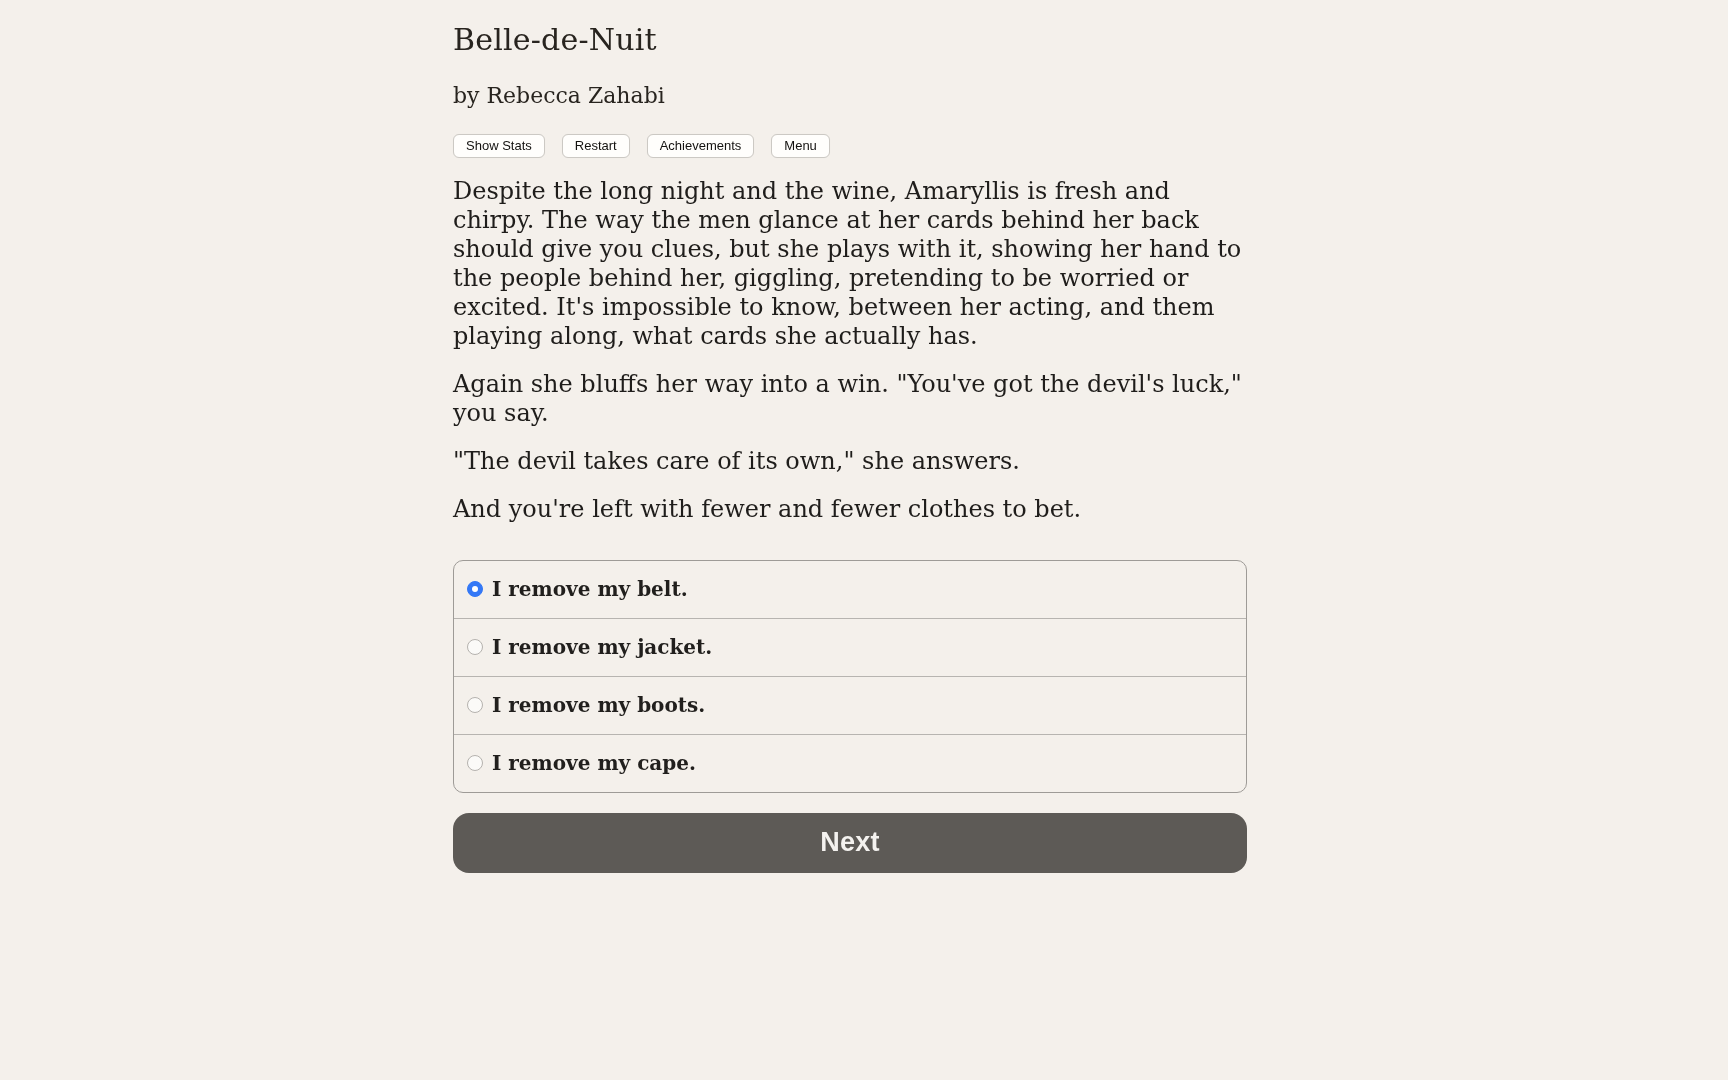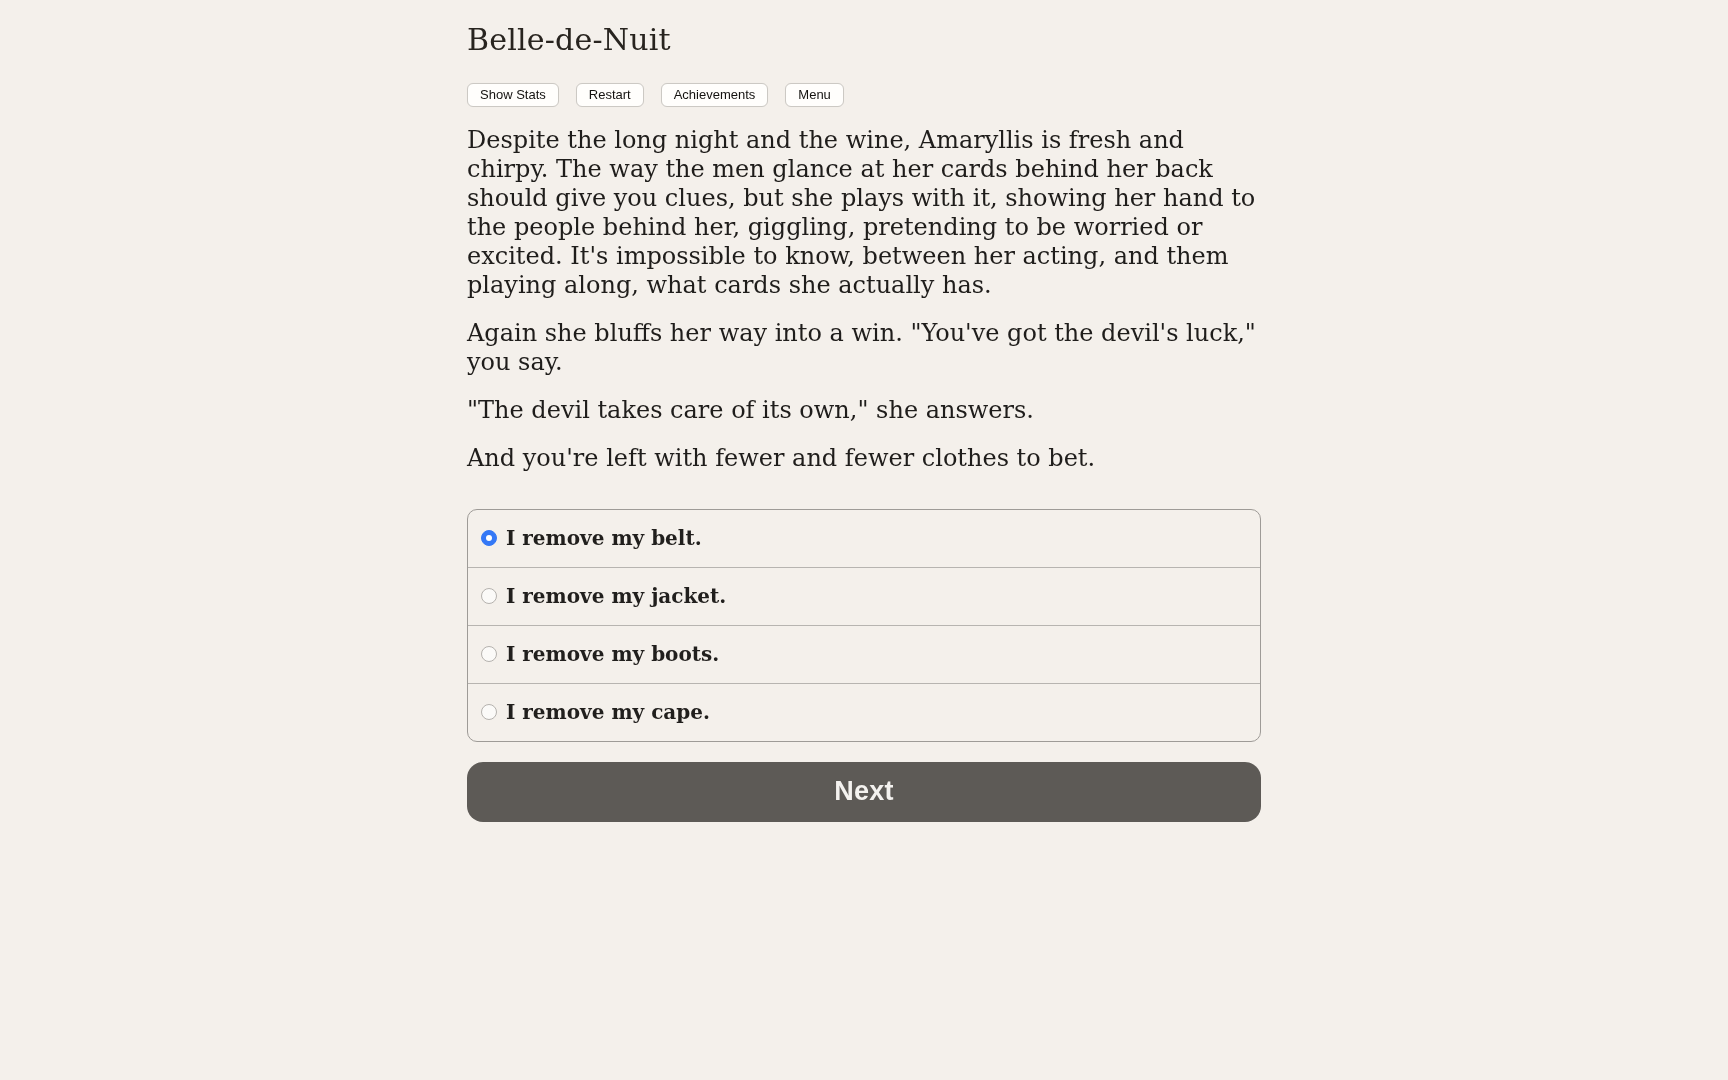--- a/index.html
+++ b/index.html
@@ -8,21 +8,21 @@
   }
   body {
     width: 1728px;
     height: 1080px;
     background: #f4f0eb;
     overflow: hidden;
     font-family: "DejaVu Serif", serif;
   }
   .page {
     position: absolute;
-    left: 467px;
+    left: 453px;
     top: 0;
     width: 794px;
   }
   h1.title {
     margin: 23px 0 0 0;
     font-size: 30px;
     font-weight: 500;
     line-height: 1.15;
     color: #28241f;
     letter-spacing: 0.2px;
@@ -124,20 +124,21 @@
     cursor: pointer;
   }
 </style>
 </head>
 <body>
 
 <div class="page">
 
   <h1 class="title">Belle-de-Nuit</h1>
 
+  <div class="byline">by Rebecca Zahabi</div>
 
   <div class="toolbar">
     <button class="tbtn">Show Stats</button>
     <button class="tbtn">Restart</button>
     <button class="tbtn">Achievements</button>
     <button class="tbtn">Menu</button>
   </div>
 
   <div class="story">
     <p>Despite the long night and the wine, Amaryllis is fresh and chirpy. The way the men glance at her cards behind her back should give you clues, but she plays with it, showing her hand to the people behind her, giggling, pretending to be worried or excited. It's impossible to know, between her acting, and them playing along, what cards she actually has.</p>

